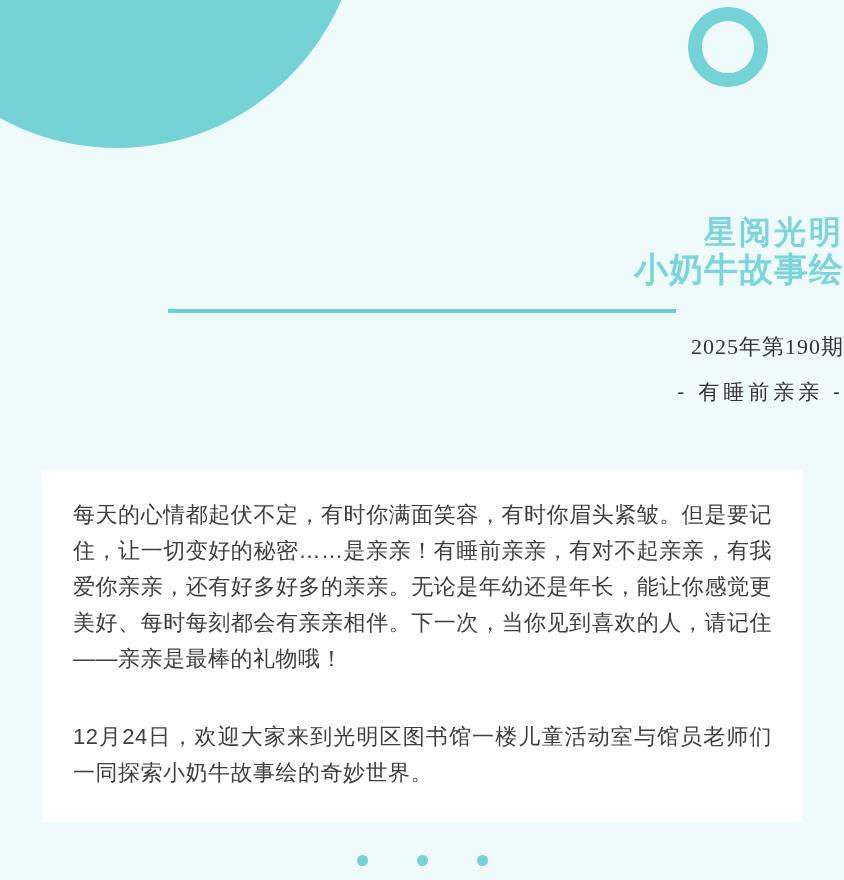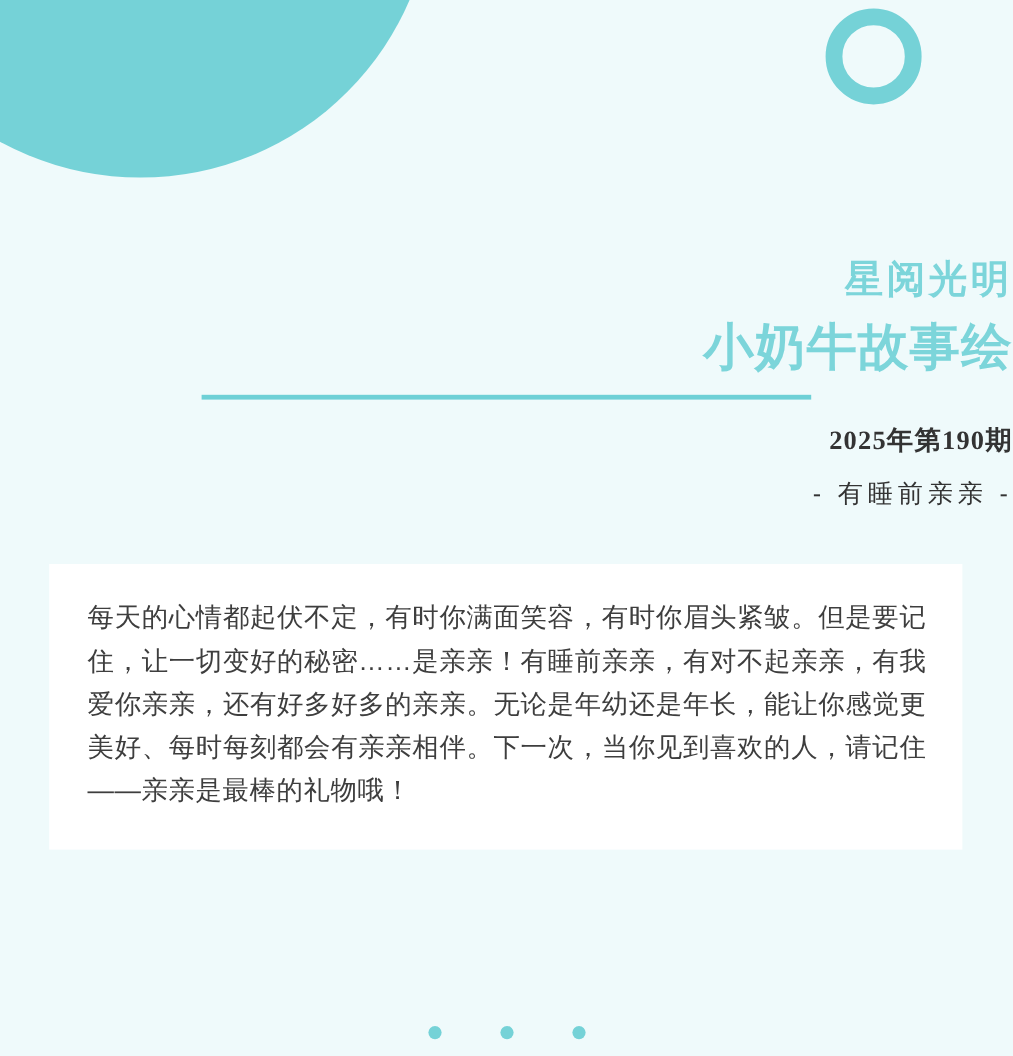--- a/index.html
+++ b/index.html
@@ -51,39 +51,38 @@
   }
   .title1{
     margin-top:214px;
     font-size:32px;
     line-height:36px;
     font-weight:bold;
     color:var(--title);
     letter-spacing:3px;
   }
   .title2{
-    margin-top:20px;
-    font-size:42px;
+    font-size:34px;
     line-height:38px;
     font-weight:bold;
     color:var(--title);
     letter-spacing:1px;
   }
   .divider{
     width:508px;
     height:4px;
     margin:21px auto 0 auto;
     background:var(--divider);
   }
   .issue{
     margin-top:21px;
     font-family:"Liberation Serif","DejaVu Serif",serif;
     font-size:22px;
     line-height:25px;
-    font-weight:bold;
+    font-weight:normal;
     color:var(--heading-text);
     letter-spacing:1px;
   }
   .org{
     margin-top:20px;
     font-size:21px;
     line-height:25px;
     color:var(--heading-text);
     letter-spacing:4px;
   }
@@ -132,20 +131,21 @@
   <div class="header">
     <div class="title1">星阅光明</div>
     <div class="title2">小奶牛故事绘</div>
     <div class="divider"></div>
     <div class="issue">2025年第190期</div>
     <div class="org">- 有睡前亲亲 -</div>
   </div>
 
   <div class="card">
     <p>每天的心情都起伏不定，有时你满面笑容，有时你眉头紧皱。但是要记住，让一切变好的秘密……是亲亲！有睡前亲亲，有对不起亲亲，有我爱你亲亲，还有好多好多的亲亲。无论是年幼还是年长，能让你感觉更美好、每时每刻都会有亲亲相伴。下一次，当你见到喜欢的人，请记住——亲亲是最棒的礼物哦！</p>
+    <p class="second">12月24日，欢迎大家来到光明区图书馆一楼儿童活动室与馆员老师们一同探索小奶牛故事绘的奇妙世界。</p>
   </div>
 
   <div class="dots">
       <span class="dot"></span>
       <span class="dot"></span>
       <span class="dot"></span>
     </div>
 </div>
 
 </body></html>

